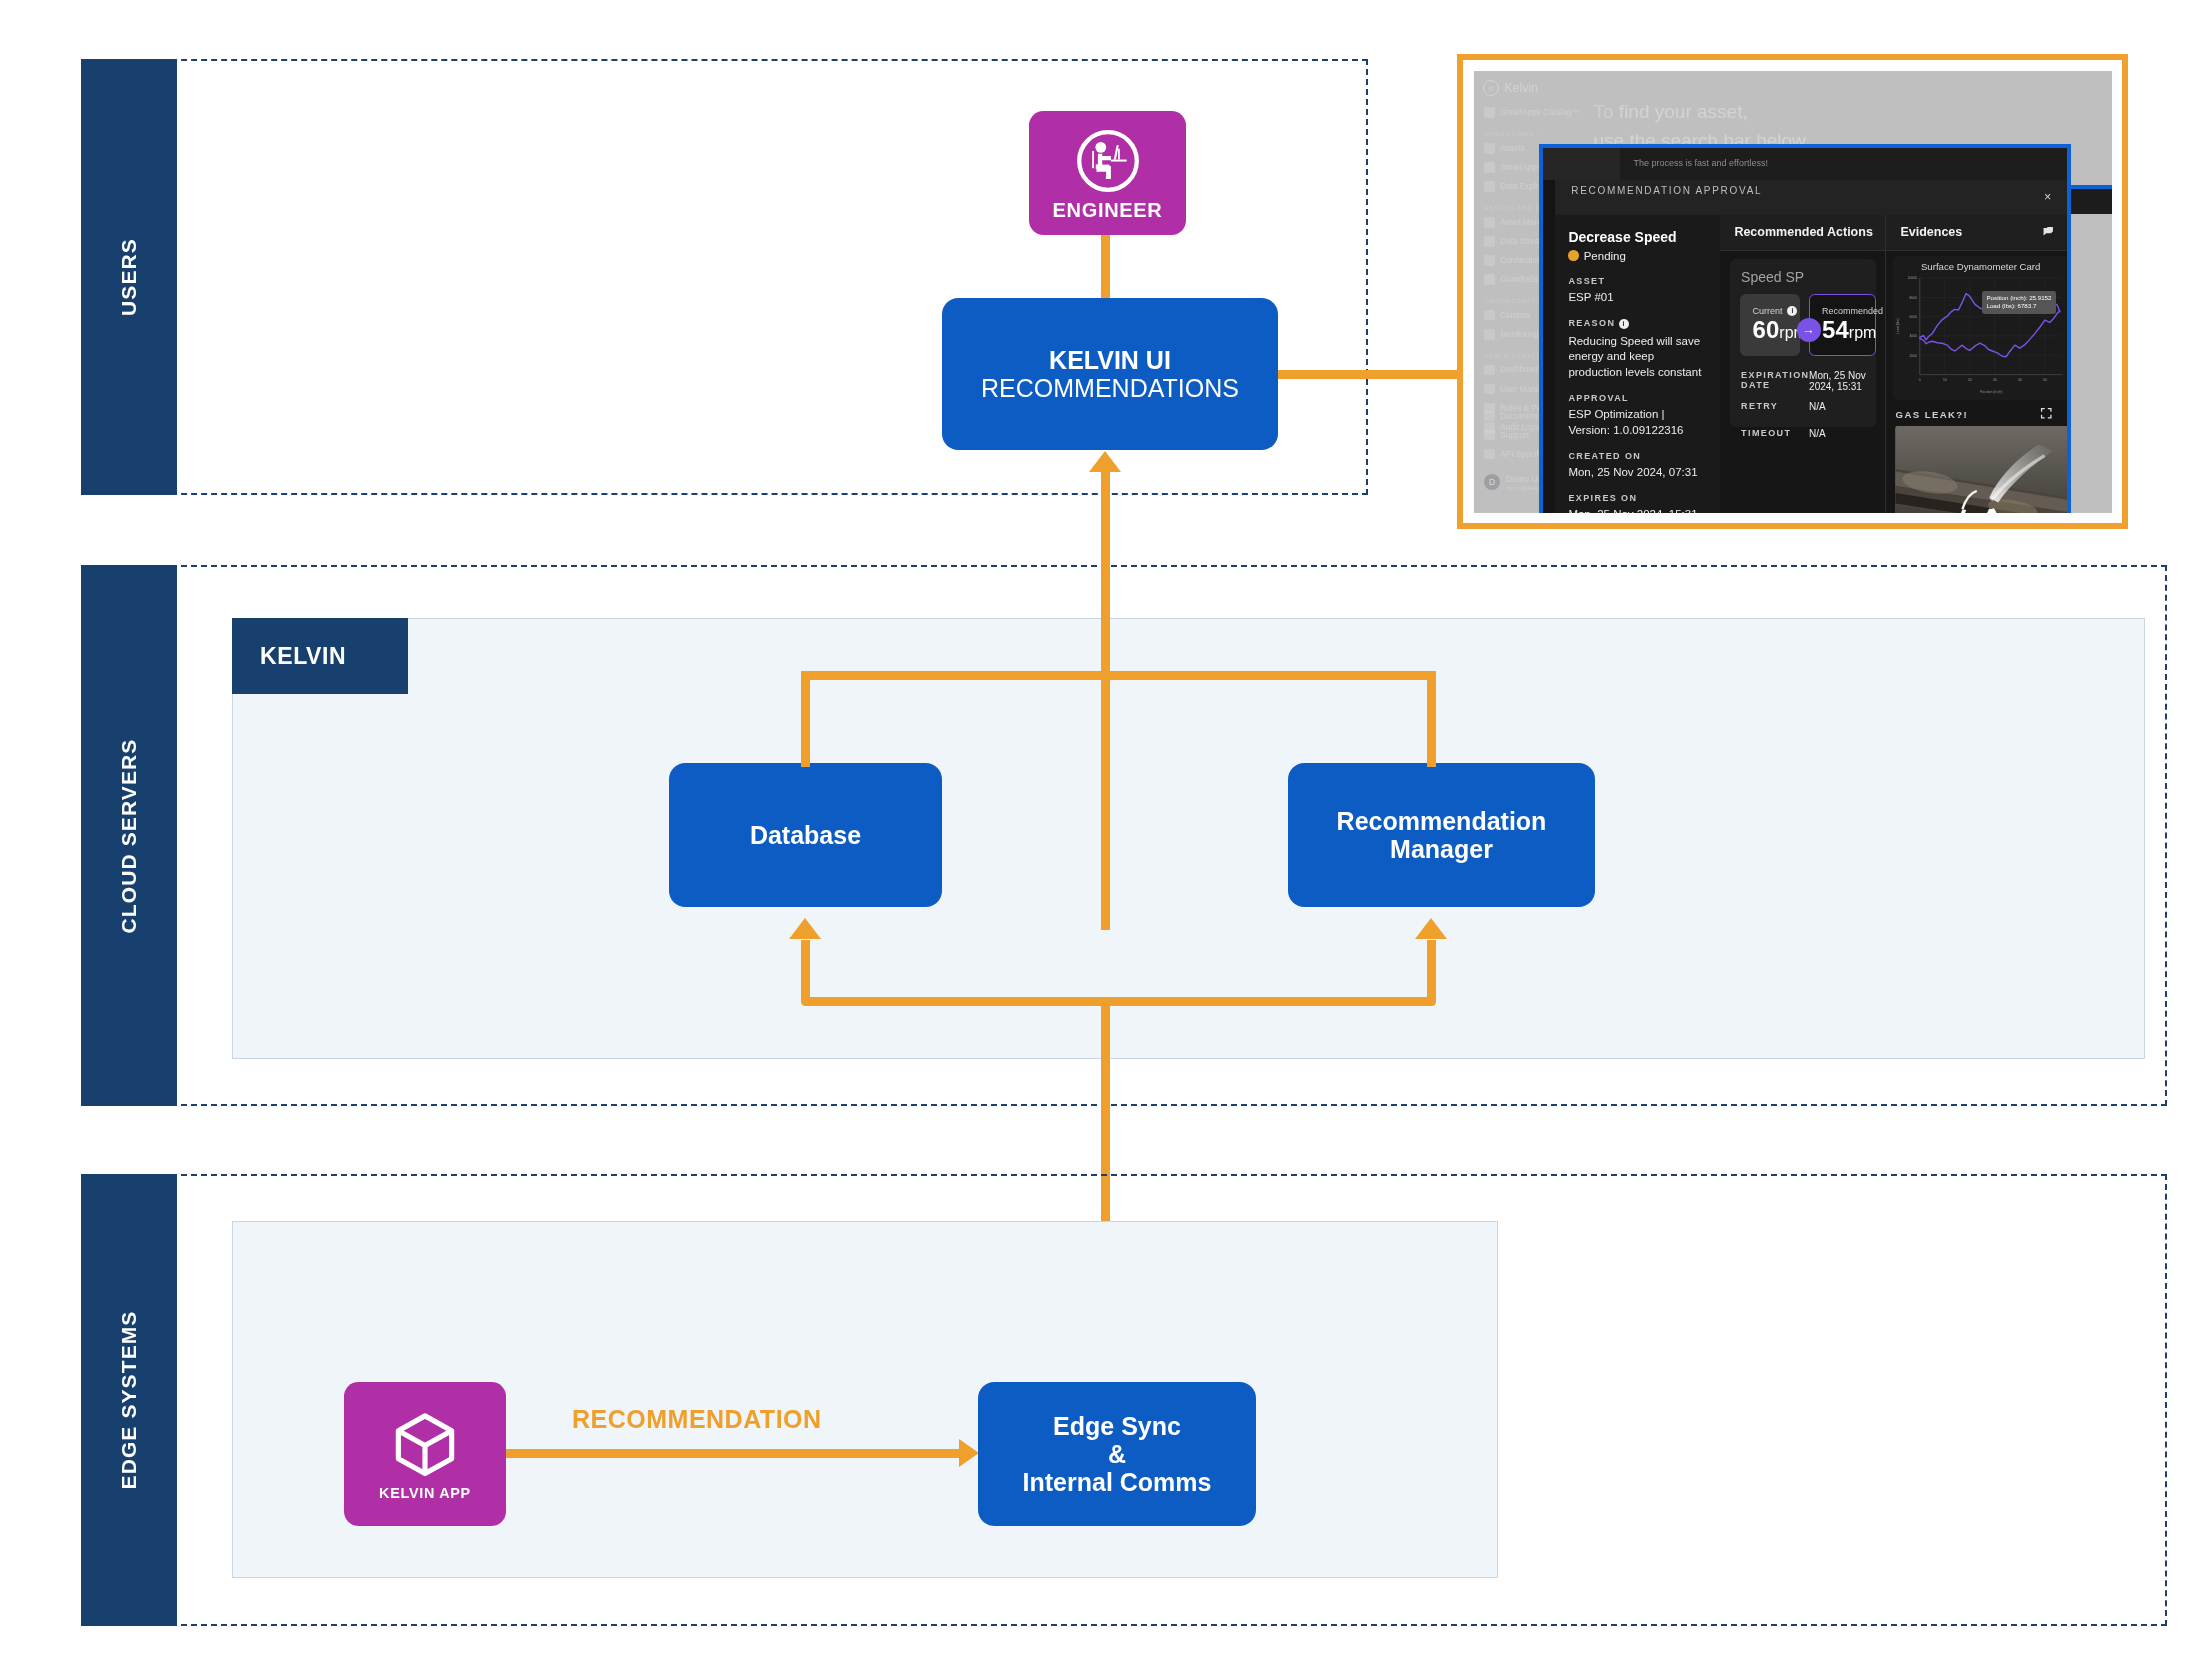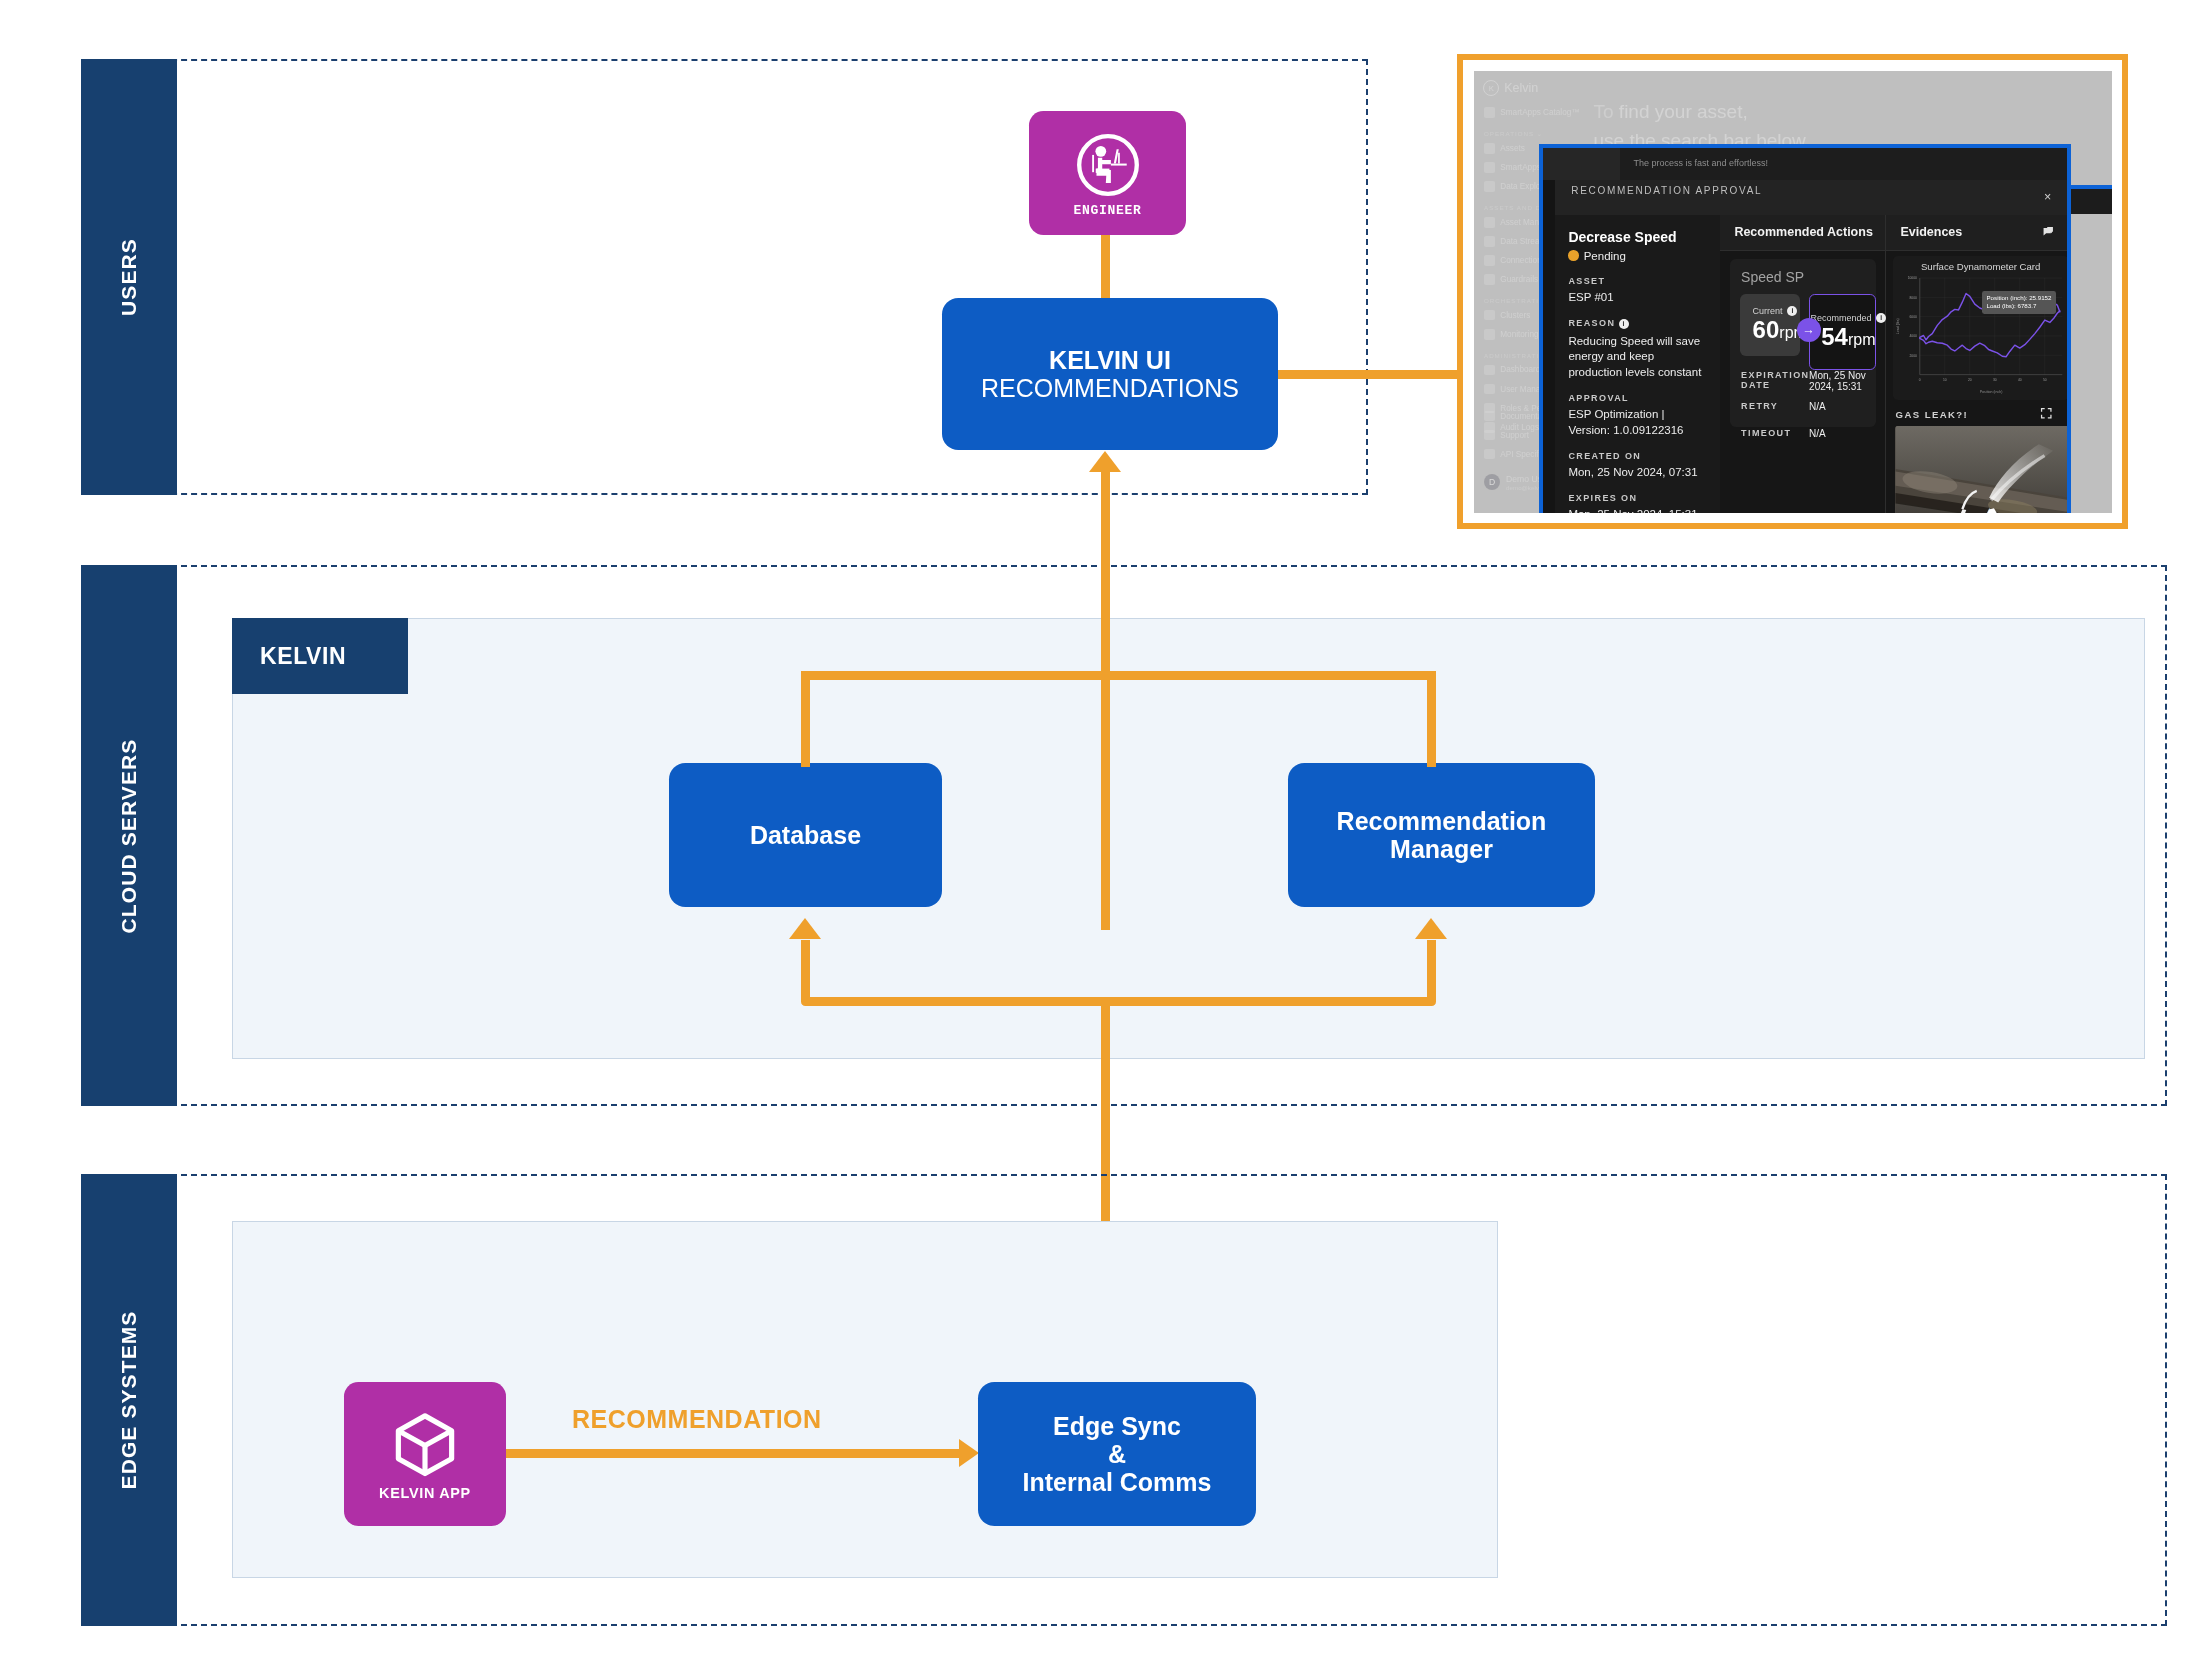--- a/index.html
+++ b/index.html
@@ -109,21 +109,21 @@
       <circle cx="50" cy="50" r="40" fill="none" stroke="#fff" stroke-width="6"></circle>
       <circle cx="40" cy="31" r="7.5" fill="#fff"></circle>
       <path d="M36 40 L36 55 L34 55 L34 65 L52 65 L52 57 L42 57 L42 49 L54 49 L54 43 L42 43 L42 40 Z" fill="#fff"></path>
       <rect x="33" y="55" width="19" height="6" fill="#fff"></rect>
       <path d="M48 57 L54 57 L54 75 L47 75 Z" fill="#fff"></path>
       <rect x="28" y="36" width="2.6" height="24" fill="#fff"></rect>
       <rect x="54" y="48" width="22" height="2.8" fill="#fff"></rect>
       <path d="M62 28 L65 28 L61 48 L58 48 Z" fill="#fff"></path>
       <rect x="64" y="33" width="2.4" height="15" fill="#fff"></rect>
     </svg>
-    <div class="cap" style="font-size:13px;margin-top:2px;font-family:Liberation Mono, monospace;">ENGINEER</div>
+    <div class="cap" style="font-size:20px;margin-top:2px;">ENGINEER</div>
   </div>
 
   <div class="node node-blue" style="left:942px;top:298px;width:336px;height:152px;">
     <div class="l1">KELVIN UI</div>
     <div class="l2">RECOMMENDATIONS</div>
   </div>
 
   <div class="conn" style="left:1101px;top:235px;width:8.6px;height:63px;"></div>
 
   <div class="conn" style="left:1278px;top:370px;width:182px;height:8.6px;"></div>
@@ -286,21 +286,21 @@
                   <span>Current</span>
                   <span class="infodot">i</span>
                 </div>
                 <div class="num">
                   <span>60</span><small>rpm</small>
                 </div>
               </div>
 
               <div class="xfer" style="left:67px;top:59px;">→</div>
 
-              <div class="spbox" style="left:79px;top:35px;width:67px;height:76px;background:#141414;border:1px solid #7b52e8;align-items:center;">
+              <div class="spbox" style="left:79px;top:35px;width:67px;height:62px;background:#141414;border:1px solid #7b52e8;">
                 <div class="cap">
                   <span>Recommended</span>
                   <span class="infodot">i</span>
                 </div>
                 <div class="num">
                   <span>54</span><small>rpm</small>
                 </div>
               </div>
 
               <div id="centermeta" style="position:absolute;left:11.5px;top:111px;right:8.6px;">

